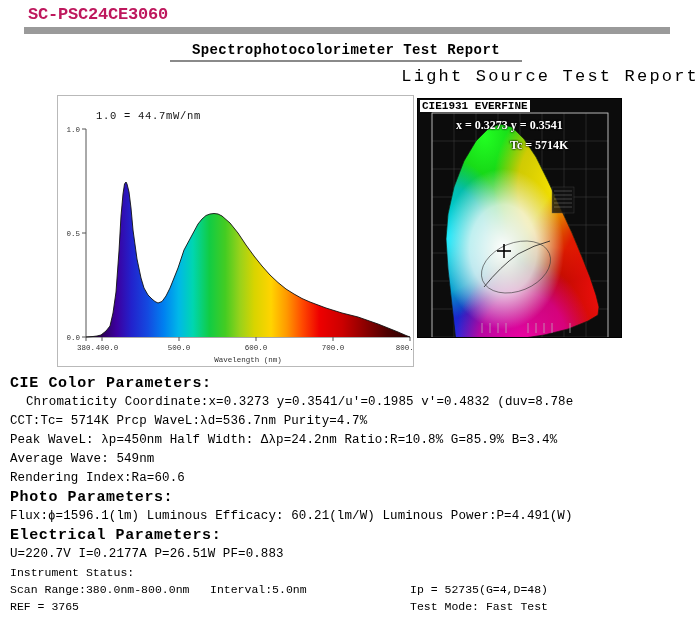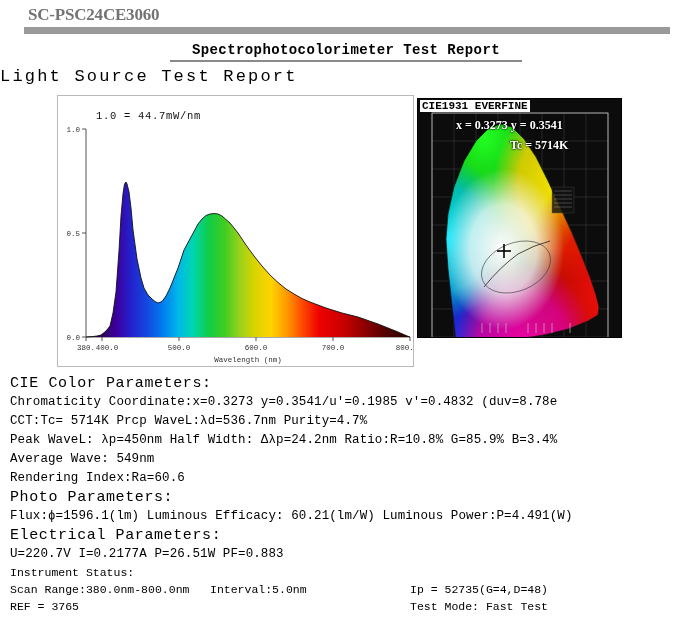--- a/index.html
+++ b/index.html
@@ -15,25 +15,25 @@
     overflow: hidden;
     font-family: "Liberation Mono", "DejaVu Sans Mono", monospace;
     color: #000000;
   }
 
   
   #product-code {
     position: absolute;
     left: 28px;
     top: 5px;
-    font-family: Liberation Serif, serif;
+    font-family: Liberation Mono, monospace;
     font-weight: bold;
     font-size: 17px;
     letter-spacing: -0.2px;
-    color: #737373;
+    color: #be185d;
     white-space: nowrap;
   }
   #header-rule {
     position: absolute;
     left: 24px;
     top: 27px;
     width: 646px;
     height: 7px;
     background: #9a9a9a;
   }
@@ -54,21 +54,21 @@
     letter-spacing: 0.4px;
     border-bottom: 2px solid #8a8a8a;
     padding: 0 22px 2px 22px;
     white-space: nowrap;
   }
   #report-subtitle {
     position: absolute;
     left: 0;
     top: 67px;
     width: 699px;
-    text-align: left;
+    text-align: right;
     font-family: "Liberation Mono", monospace;
     font-size: 17px;
     letter-spacing: 2.2px;
     white-space: nowrap;
   }
 
   
   #charts-row {
     position: absolute;
     left: 0;
@@ -137,21 +137,21 @@
   
   #report-body {
     position: absolute;
     left: 10px;
     top: 374px;
     width: 689px;
   }
   .section-head {
     font-family: "Liberation Mono", monospace;
     font-size: 15px;
-    font-weight: normal;
+    font-weight: bold;
     letter-spacing: 0.6px;
     line-height: 19px;
     white-space: nowrap;
   }
   .param-line {
     font-family: "Liberation Mono", monospace;
     font-size: 12.5px;
     line-height: 19px;
     white-space: nowrap;
     letter-spacing: 0.1px;
@@ -167,21 +167,21 @@
     font-size: 11.5px;
     line-height: 17px;
     white-space: nowrap;
     position: relative;
     height: 17px;
   }
   .status-col-a { position: absolute; left: 0; }
   .status-col-b { position: absolute; left: 200px; }
   .status-col-c { position: absolute; left: 400px; }
 
-  .clip-right { overflow: hidden; }
+  .clip-right { overflow: hidden; margin-left: 16px; }
 </style>
 </head>
 <body>
 
 <div id="product-code">SC-PSC24CE3060</div>
 <div id="header-rule"></div>
 
 <div id="report-title-wrap">
   <span id="report-title">Spectrophotocolorimeter Test Report</span>
 </div>

